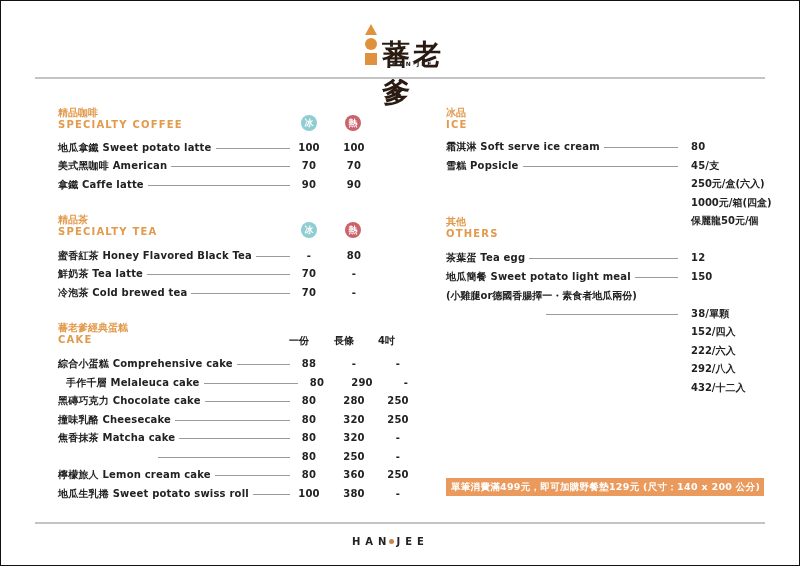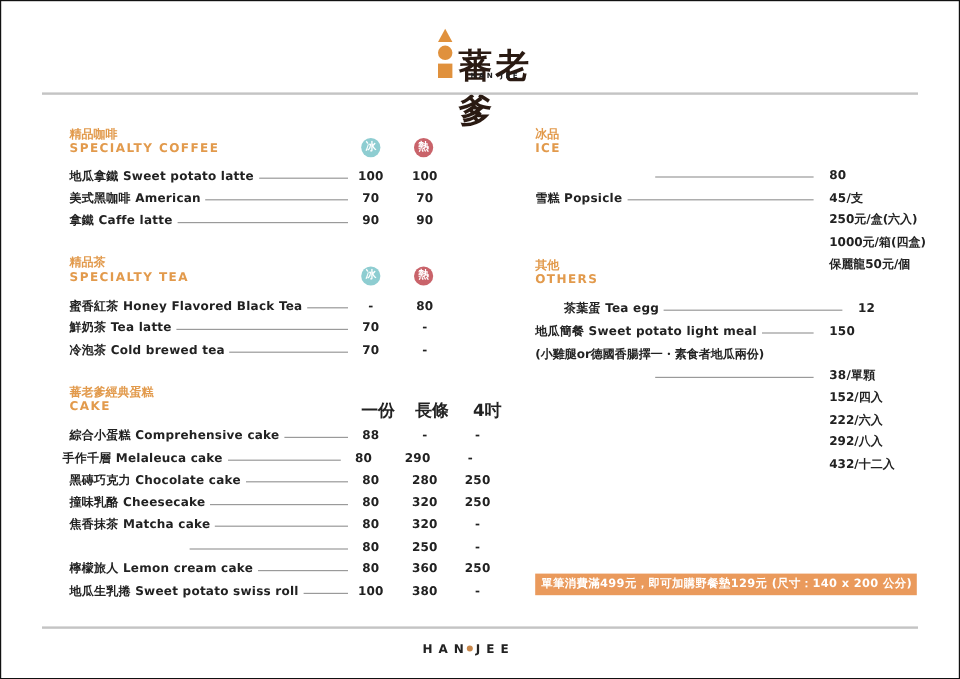--- a/index.html
+++ b/index.html
@@ -15,21 +15,21 @@
   .logo .circ { position: absolute; left: 5px; top: 16px; width: 12px; height: 12px; border-radius: 50%; background: #e0913d; }
   .logo .sq { position: absolute; left: 5px; top: 31px; width: 12px; height: 12px; background: #e0913d; }
   .logo .cn { position: absolute; left: 22px; top: 14px; font-family: Liberation Serif, serif; font-size: 28px; letter-spacing: 3px; color: #2a1a12; font-weight: bold; }
   .logo .en { position: absolute; left: 32px; top: 38px; font-size: 6px; letter-spacing: 2px; font-weight: bold; color: #222; }
 
   .section-head { position: absolute; font-size: 10px; line-height: 12px; color: #e29a4c; font-weight: bold; }
   .section-head .en { letter-spacing: 1.2px; }
   .badge { position: absolute; width: 16px; height: 16px; border-radius: 50%; color: #fff; font-size: 9px; font-weight: bold; text-align: center; line-height: 16px; }
   .badge.ice { background: #8ecdd1; }
   .badge.hot { background: #c9636a; }
-  .colhdr { position: absolute; font-size: 14px; font-weight: bold; color: #222; text-align: right; width: 40px; }
+  .colhdr { position: absolute; font-size: 10px; font-weight: bold; color: #222; text-align: left; width: 40px; }
 
   .row { position: absolute; height: 14px; font-size: 10px; line-height: 14px; white-space: nowrap; font-weight: bold; letter-spacing: 0.2px; }
   .row .name { position: absolute; left: 0; top: 0; background: #fff; padding-right: 4px; z-index: 2; }
   .row .lead { position: absolute; top: 7px; height: 1px; background: #9a9a9a; z-index: 1; }
   .row .val { position: absolute; top: 0; width: 40px; text-align: center; }
   .row .val.left { text-align: left; width: 110px; }
   .note { position: absolute; font-size: 10px; font-weight: bold; line-height: 14px; white-space: nowrap; }
 
   .banner { position: absolute; left: 446px; top: 478px; width: 318px; height: 18px; background: #ea9a5c; color: #fff; font-size: 9.5px; font-weight: bold; line-height: 18px; padding-left: 5px; white-space: nowrap; letter-spacing: 0.3px; }
   .footer-brand { position: absolute; left: 352px; top: 536px; font-size: 10px; font-weight: bold; letter-spacing: 5px; color: #222; }
@@ -110,21 +110,21 @@
 <div class="colhdr" style="left:334px;top:334px">長條</div>
 <div class="colhdr" style="left:378px;top:334px">4吋</div>
 
 <div class="row" style="left:58px;top:357px;width:360px">
   <span class="name">綜合小蛋糕  Comprehensive cake</span>
   <span class="lead" style="left:100px;right:128px"></span>
   <span class="val" style="left:231px">88</span>
   <span class="val" style="left:276px">-</span>
   <span class="val" style="left:320px">-</span>
 </div>
-<div class="row" style="left:52px;top:376px;width:360px">
+<div class="row" style="left:66px;top:376px;width:360px">
   <span class="name">手作千層  Melaleuca cake</span>
   <span class="lead" style="left:100px;right:128px"></span>
   <span class="val" style="left:231px">80</span>
   <span class="val" style="left:276px">290</span>
   <span class="val" style="left:320px">-</span>
 </div>
 <div class="row" style="left:58px;top:394px;width:360px">
   <span class="name">黑磚巧克力  Chocolate cake</span>
   <span class="lead" style="left:100px;right:128px"></span>
   <span class="val" style="left:231px">80</span>
@@ -164,37 +164,38 @@
   <span class="val" style="left:231px">100</span>
   <span class="val" style="left:276px">380</span>
   <span class="val" style="left:320px">-</span>
 </div>
 
 <div class="section-head" style="left:446px;top:107px">
   <div>冰品</div>
   <div class="en">ICE</div>
 </div>
 <div class="row" style="left:446px;top:140px;width:320px">
+  <span class="name">霜淇淋  Soft serve ice cream</span>
   <span class="lead" style="left:100px;right:88px"></span>
   <span class="val left" style="left:245px">80</span>
 </div>
 <div class="row" style="left:446px;top:159px;width:320px">
   <span class="name">雪糕 Popsicle</span>
   <span class="lead" style="left:60px;right:88px"></span>
   <span class="val left" style="left:245px">45/支</span>
 </div>
 <div class="note" style="left:691px;top:177px">250元/盒(六入)</div>
 <div class="note" style="left:691px;top:196px">1000元/箱(四盒)</div>
 <div class="note" style="left:691px;top:214px">保麗龍50元/個</div>
 
 <div class="section-head" style="left:446px;top:216px">
   <div>其他</div>
   <div class="en">OTHERS</div>
 </div>
-<div class="row" style="left:470px;top:251px;width:320px">
+<div class="row" style="left:446px;top:251px;width:320px">
   <span class="name">茶葉蛋  Tea egg</span>
   <span class="lead" style="left:70px;right:88px"></span>
   <span class="val left" style="left:245px">12</span>
 </div>
 <div class="row" style="left:446px;top:270px;width:320px">
   <span class="name">地瓜簡餐  Sweet potato light meal</span>
   <span class="lead" style="left:100px;right:88px"></span>
   <span class="val left" style="left:245px">150</span>
 </div>
 <div class="note" style="left:446px;top:289px">(小雞腿or德國香腸擇一・素食者地瓜兩份)</div>

